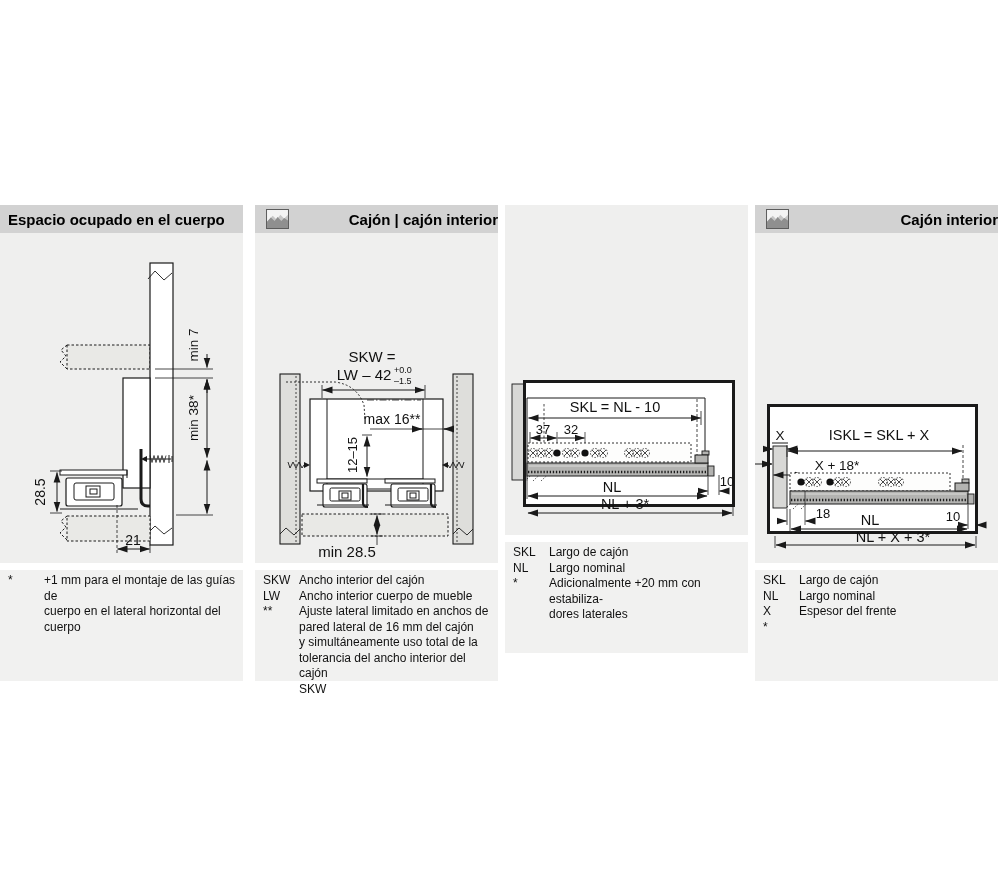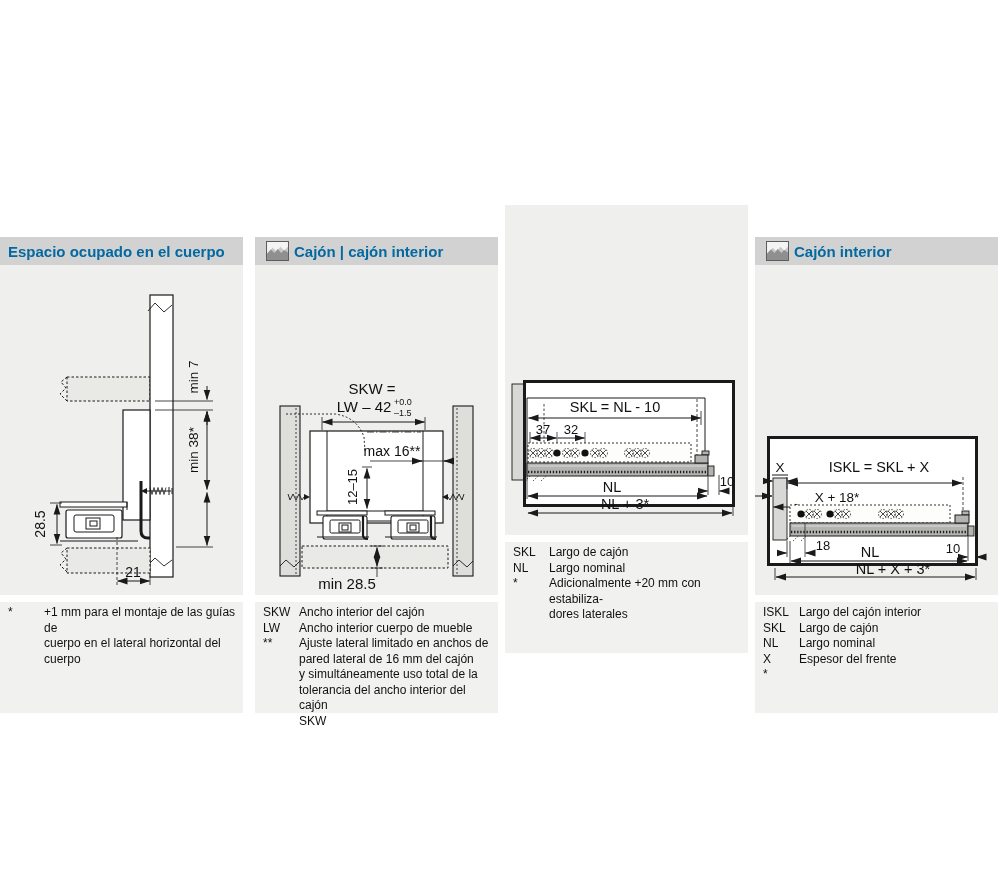--- a/index.html
+++ b/index.html
@@ -1,21 +1,21 @@
 <!DOCTYPE html>
 <html><head>
 <meta charset="utf-8">
 <style>
   html,body{margin:0;padding:0;background:#fff;}
   body{font-family:"Liberation Sans",sans-serif;color:#111;}
   #page{position:relative;width:1000px;height:891px;background:#fff;overflow:hidden;}
   .panel{position:absolute;top:205px;width:243px;}
   .panel-header{height:28px;background:#d2d2d2;display:flex;align-items:center;gap:5px;
-    font-weight:bold;font-size:15px;padding-left:8px;box-sizing:border-box;color:#0369a1;margin-top:32px;}
-  .panel-header.with-icon{padding-left:11px;}
+    font-weight:bold;font-size:15px;padding-left:8px;box-sizing:border-box;color:#000000;}
+  .panel-header.with-icon{padding-left:11px;justify-content:space-between;}
   .hdr-icon{width:23px;height:20px;flex:none;display:block;}
   .panel-content{height:330px;background:#efefee;}
   .panel-gap{height:7px;background:#fff;}
   .panel-legend{height:111px;background:#f1f1f0;font-size:12px;line-height:15.5px;
     padding-top:3px;box-sizing:border-box;}
   .legend-row{display:flex;}
   .legend-term{width:44px;flex:none;padding-left:8px;box-sizing:border-box;}
   .legend-desc{flex:1;white-space:pre-line;padding-right:3px;}
   .legend-desc.condensed{font-size:10.5px;letter-spacing:-0.2px;}
   svg text{font-family:"Liberation Sans",sans-serif;fill:#111;}
@@ -375,24 +375,20 @@
         <text x="82" y="237" text-anchor="middle" font-size="13.5">X + 18*</text>
         <text x="68" y="285" text-anchor="middle" font-size="13">18</text>
         <text x="198" y="288" text-anchor="middle" font-size="13">10</text>
         <text x="115" y="292" text-anchor="middle" font-size="14.5">NL</text>
         <text x="138" y="309" text-anchor="middle" font-size="14.5">NL + X + 3*</text>
       </svg>
     </div>
     <div class="panel-gap"></div>
     <div class="panel-legend">
       <div class="legend-row">
-          <div class="legend-term">ISKL</div>
-          <div class="legend-desc">Largo del cajón interior</div>
-        </div>
-      <div class="legend-row">
           <div class="legend-term">SKL</div>
           <div class="legend-desc">Largo de cajón</div>
         </div>
       <div class="legend-row">
           <div class="legend-term">NL</div>
           <div class="legend-desc">Largo nominal</div>
         </div>
       <div class="legend-row">
           <div class="legend-term">X</div>
           <div class="legend-desc">Espesor del frente</div>

